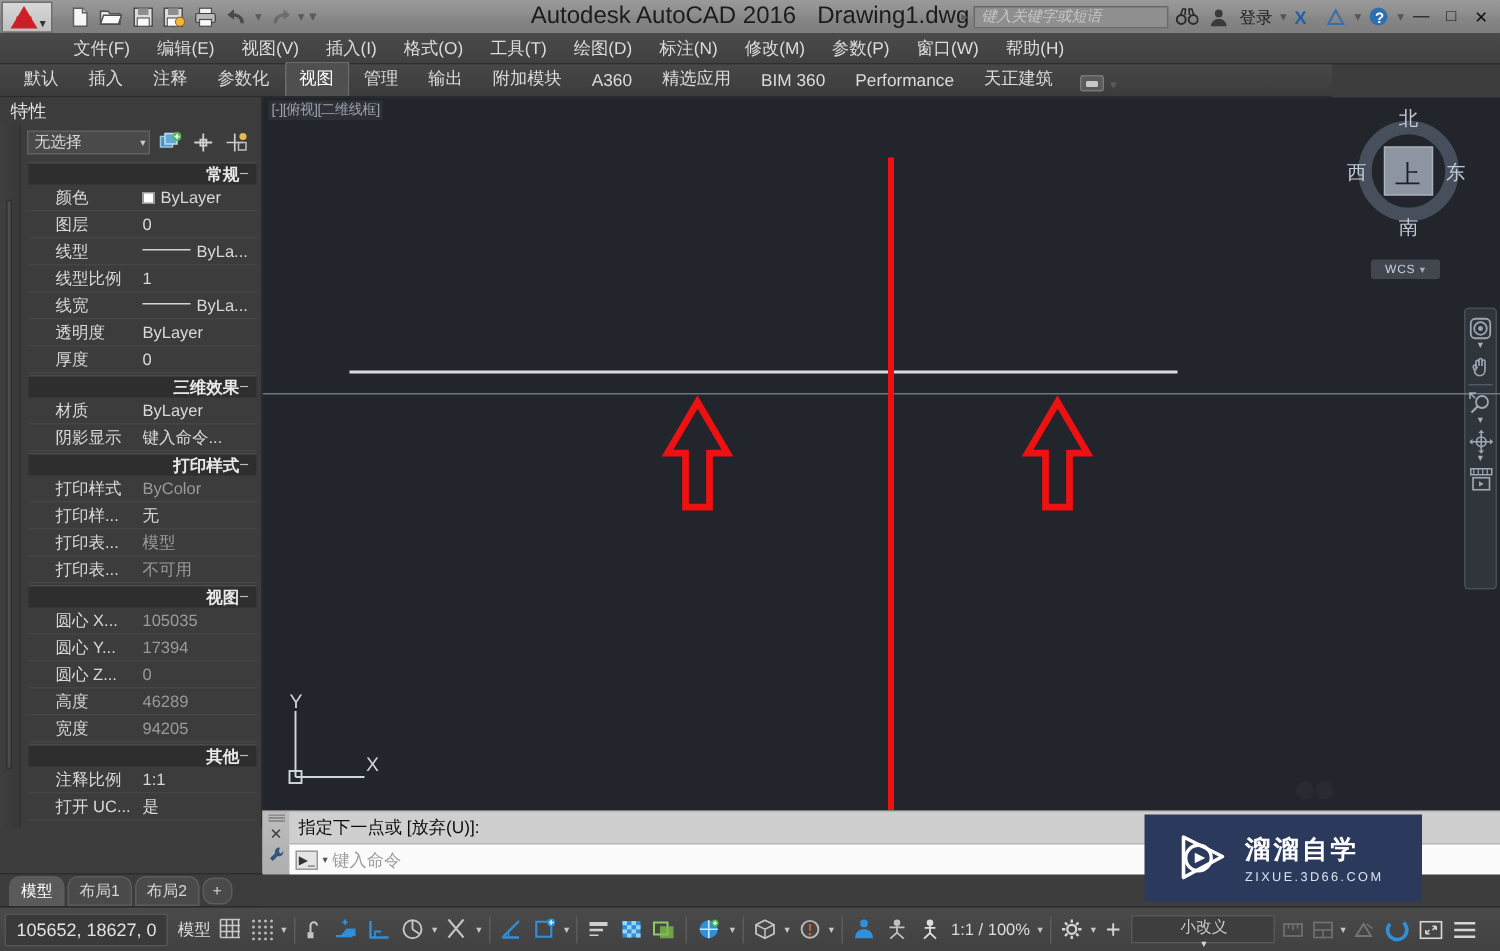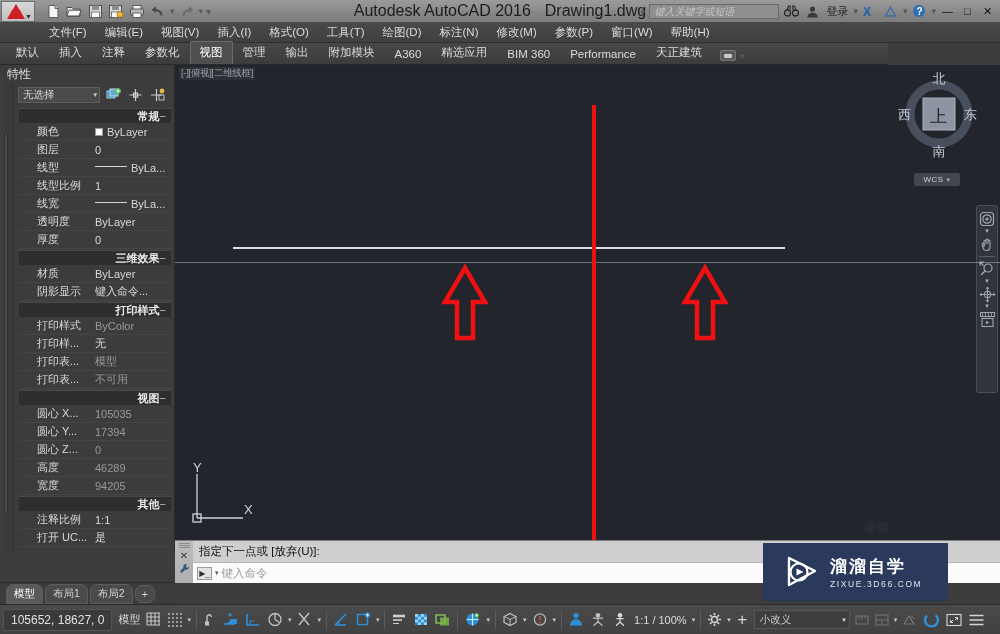--- a/index.html
+++ b/index.html
@@ -274,21 +274,21 @@
   }
   .sb-item {
     height: 22px; min-width: 19px; display:flex; align-items:center; justify-content:center;
     padding: 0 3px; border-radius: 2px; font-size: 11px; color: #dcdcdc;
   }
   .sb-caret { font-size:7px; color:#c6c6c6; padding: 0 2px; }
   .sb-div { width:1px; height:18px; background:#5c5c5c; margin: 0 3px; }
   .sb-combo {
     height: 19px; min-width: 96px; background:#3e3e3e; border:1px solid #565656;
     display:flex; align-items:center; justify-content:space-between; padding:0 3px 0 5px;
-    font-size: 10.5px; color:#d8d8d8; margin: 0 2px;
+    font-size: 10.5px; color:#d8d8d8; margin: 0 2px; flex-direction: column;
   }
   .sb-combo .lbl { color:#c9c9c9; }
   svg { display:block; }
 </style>
 </head>
 <body>
 
 <div class="app">
 
   <div class="titlebar">

